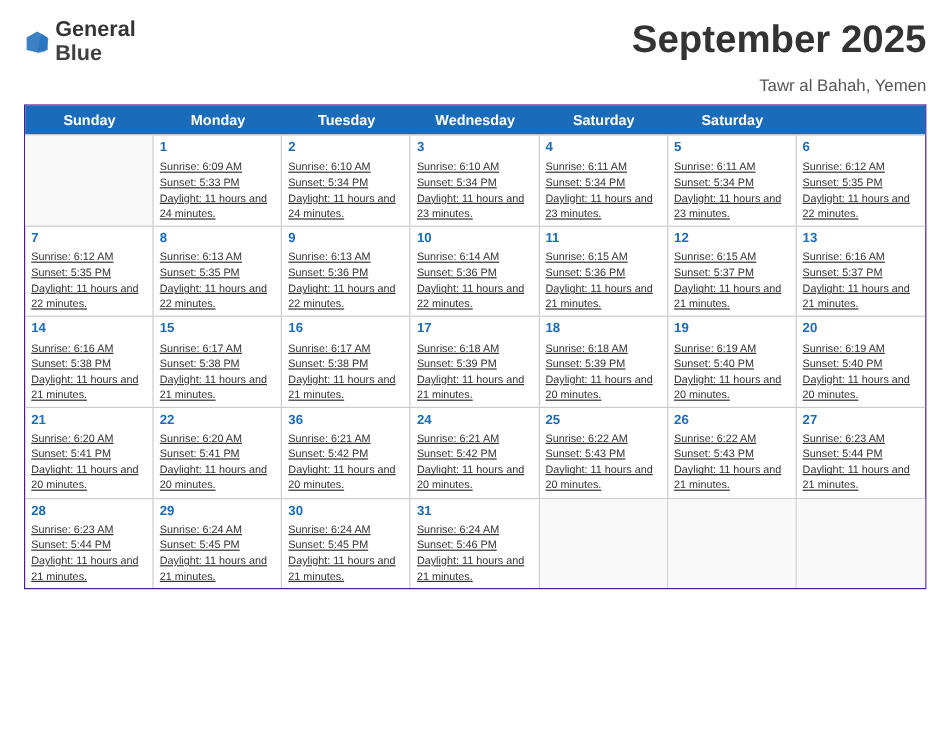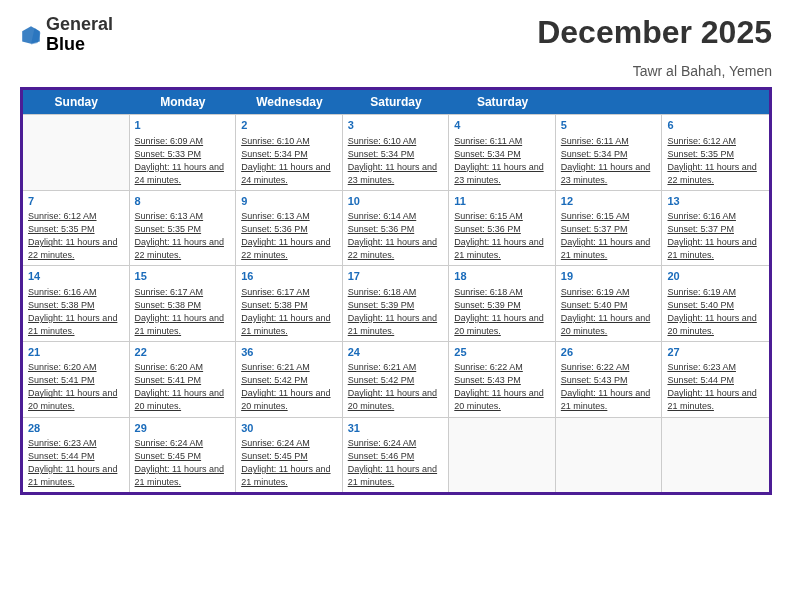--- a/index.html
+++ b/index.html
@@ -27,21 +27,21 @@
       display: flex;
       align-items: center;
       gap: 4px;
     }
     .logo-text {
       font-size: 18px;
       font-weight: bold;
       line-height: 1.1;
     }
     .logo-general { color: #333; }
-    .logo-blue { color: #000000; }
+    .logo-blue { color: #404040; }
     .logo-icon {
       width: 22px;
       height: 22px;
     }
     .title-block {
       text-align: right;
     }
     .month-title {
       font-size: 32px;
       font-weight: bold;
@@ -50,21 +50,21 @@
     }
     .subtitle {
       font-size: 14px;
       color: #555;
       margin-top: 13px;
     }
     .calendar {
       flex: 1;
       display: flex;
       flex-direction: column;
-      border: 3px solid #4c1d95;
+      border: 1px solid #4c1d95;
     }
     .cal-header {
       display: grid;
       grid-template-columns: repeat(7, 1fr);
       background: #1a6bba;
     }
     .cal-header-cell {
       color: #fff;
       font-size: 12px;
       font-weight: bold;
@@ -118,29 +118,30 @@
       <svg class="logo-icon" viewBox="0 0 30 30">
         <polygon points="15,3 27,10 27,24 15,27 3,24 3,10" fill="#1a6bba" opacity="0.85"></polygon>
         <polygon points="20,5 28,12 24,26 15,28" fill="#1a6bba" opacity="0.5"></polygon>
       </svg>
       <div class="logo-text">
         <span class="logo-general">General</span><br>
         <span class="logo-blue">Blue</span>
       </div>
     </div>
     <div class="title-block">
-      <div class="month-title">December 2025</div>
+      <div class="month-title">September 2025</div>
       <div class="subtitle">Tawr al Bahah, Yemen</div>
     </div>
   </div>
 
   <div class="calendar">
     <div class="cal-header">
       <div class="cal-header-cell">Sunday</div>
       <div class="cal-header-cell">Monday</div>
+      <div class="cal-header-cell">Tuesday</div>
       <div class="cal-header-cell">Wednesday</div>
       <div class="cal-header-cell">Saturday</div>
       <div class="cal-header-cell">Saturday</div>
     </div>
     <div class="cal-body" id="cal-body">
     <div class="cal-row">
           <div class="cal-cell empty"></div>
           <div class="cal-cell">
             <div class="day-num">1</div>
             <div class="cell-text" style="white-space: pre-line;">Sunrise: 6:09 AM

